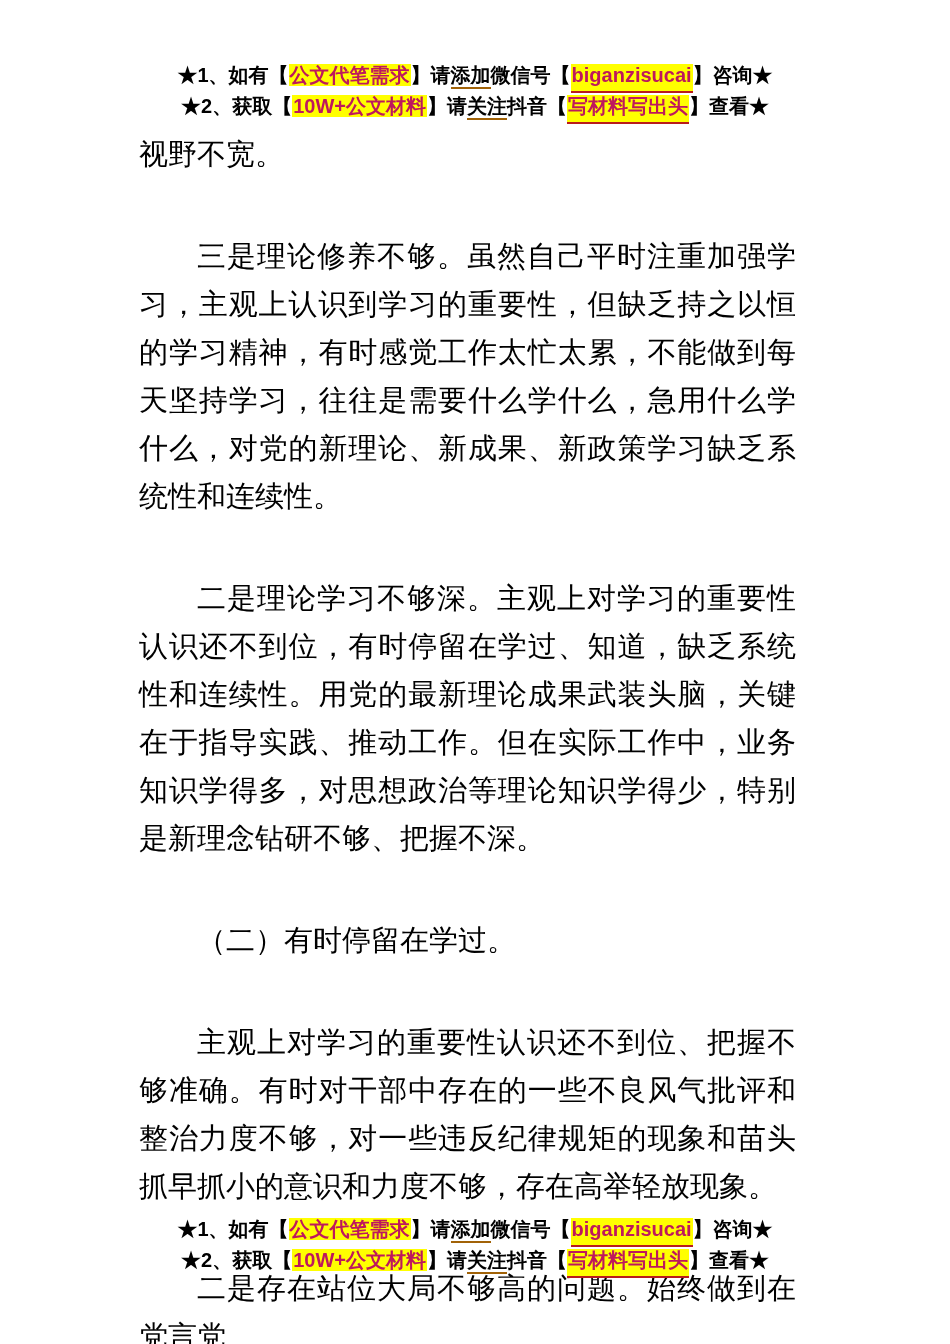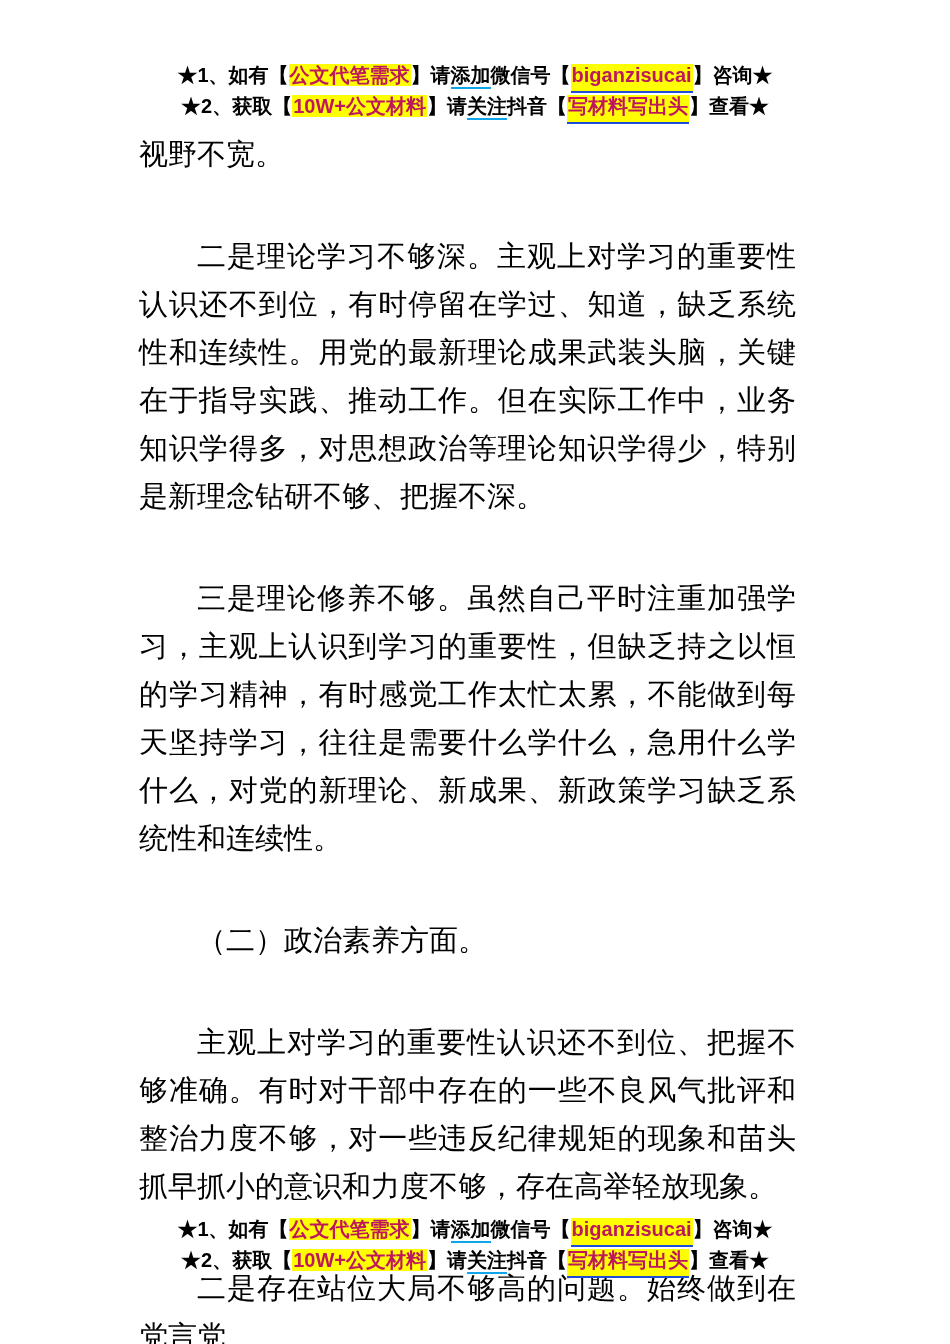--- a/index.html
+++ b/index.html
@@ -31,25 +31,25 @@
     font-weight: 700;
     line-height: 31px;
     white-space: nowrap;
   }
   .ad-hl {
     background: #FFFF00;
     color: #be185d;
     padding: 0 1px;
   }
   .ad-u {
-    border-bottom: 2px solid #0ea5e9;
+    border-bottom: 2px solid #a16207;
     padding-bottom: 1px;
   }
   .ad-hl-u {
-    border-bottom: 2px solid #1d4ed8;
+    border-bottom: 2px solid #b91c1c;
     padding-bottom: 5px;
   }
 
   
   .content {
     position: absolute;
     top: 130px;
     left: 139px;
     width: 673px;
     font-size: 29px;
@@ -69,23 +69,23 @@
 
 <div class="page">
 
   <div class="ad ad-top">
     <div class="ad-line"><span>★1、如有【</span><span class="ad-hl">公文代笔需求</span><span>】请</span><span class="ad-u">添加</span><span>微信号【</span><span class="ad-hl ad-hl-u">biganzisucai</span><span>】咨询★</span></div>
     <div class="ad-line"><span>★2、获取【</span><span class="ad-hl">10W+公文材料</span><span>】请</span><span class="ad-u">关注</span><span>抖音【</span><span class="ad-hl ad-hl-u">写材料写出头</span><span>】查看★</span></div>
   </div>
 
   <main class="content">
     <p class="p-continuation">视野不宽。</p>
+    <p>三是理论修养不够。虽然自己平时注重加强学习，主观上认识到学习的重要性，但缺乏持之以恒的学习精神，有时感觉工作太忙太累，不能做到每天坚持学习，往往是需要什么学什么，急用什么学什么，对党的新理论、新成果、新政策学习缺乏系统性和连续性。</p>
     <p>二是理论学习不够深。主观上对学习的重要性认识还不到位，有时停留在学过、知道，缺乏系统性和连续性。用党的最新理论成果武装头脑，关键在于指导实践、推动工作。但在实际工作中，业务知识学得多，对思想政治等理论知识学得少，特别是新理念钻研不够、把握不深。</p>
-    <p>三是理论修养不够。虽然自己平时注重加强学习，主观上认识到学习的重要性，但缺乏持之以恒的学习精神，有时感觉工作太忙太累，不能做到每天坚持学习，往往是需要什么学什么，急用什么学什么，对党的新理论、新成果、新政策学习缺乏系统性和连续性。</p>
-    <p class="p-heading">（二）政治素养方面。</p>
+    <p class="p-heading">（二）有时停留在学过。</p>
     <p>主观上对学习的重要性认识还不到位、把握不够准确。有时对干部中存在的一些不良风气批评和整治力度不够，对一些违反纪律规矩的现象和苗头抓早抓小的意识和力度不够，存在高举轻放现象。</p>
     <p>二是存在站位大局不够高的问题。始终做到在党言党</p>
   </main>
 
   <div class="ad ad-bottom">
     <div class="ad-line"><span>★1、如有【</span><span class="ad-hl">公文代笔需求</span><span>】请</span><span class="ad-u">添加</span><span>微信号【</span><span class="ad-hl ad-hl-u">biganzisucai</span><span>】咨询★</span></div>
     <div class="ad-line"><span>★2、获取【</span><span class="ad-hl">10W+公文材料</span><span>】请</span><span class="ad-u">关注</span><span>抖音【</span><span class="ad-hl ad-hl-u">写材料写出头</span><span>】查看★</span></div>
   </div>
 
 </div>

